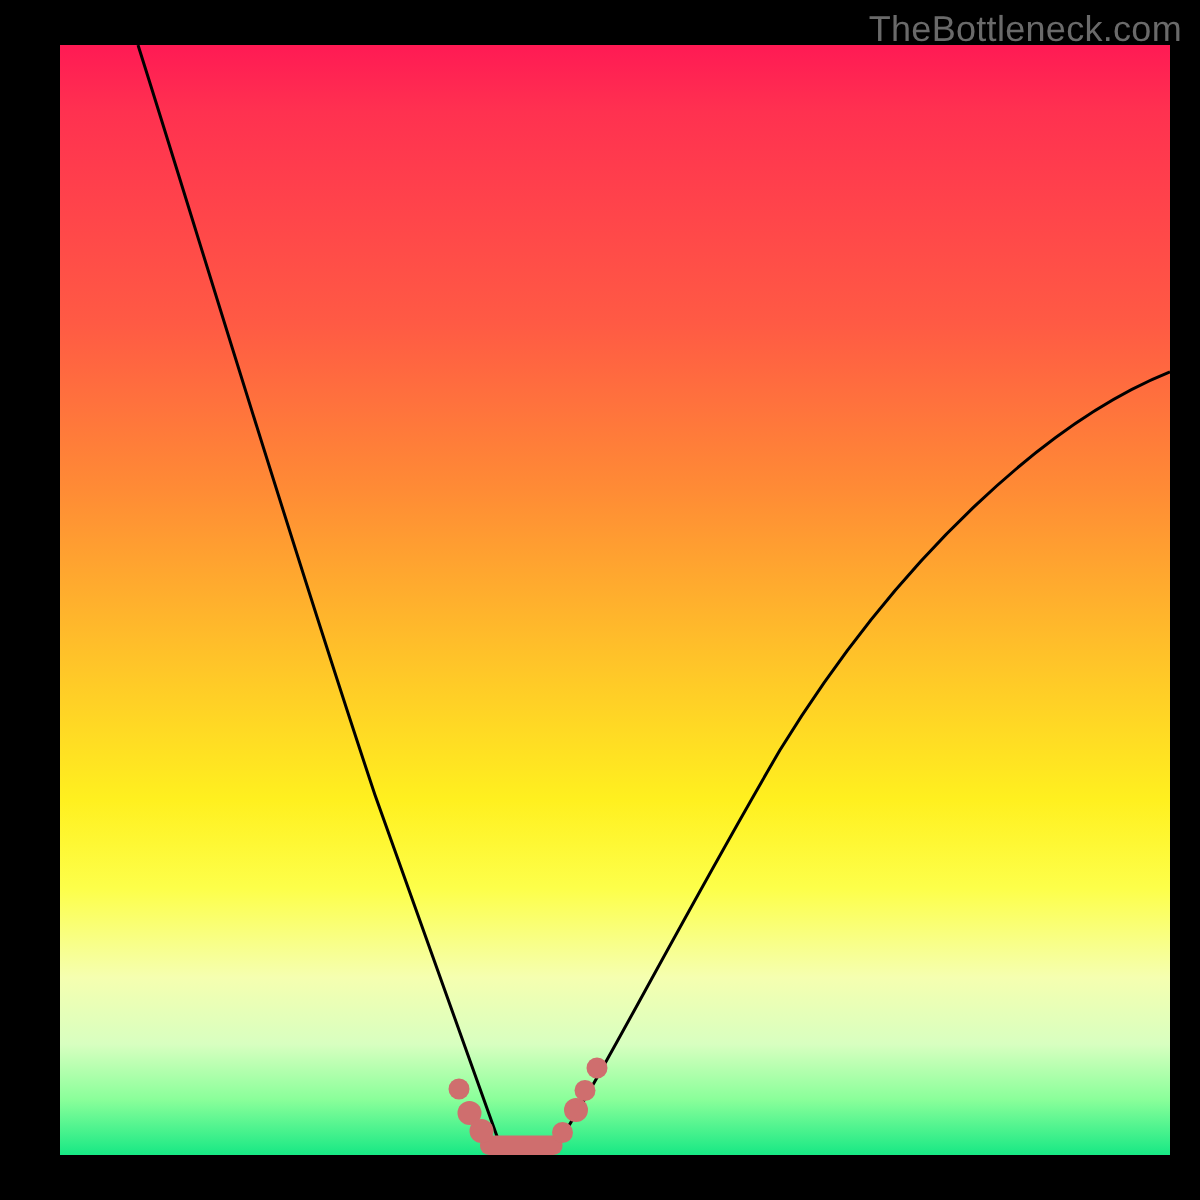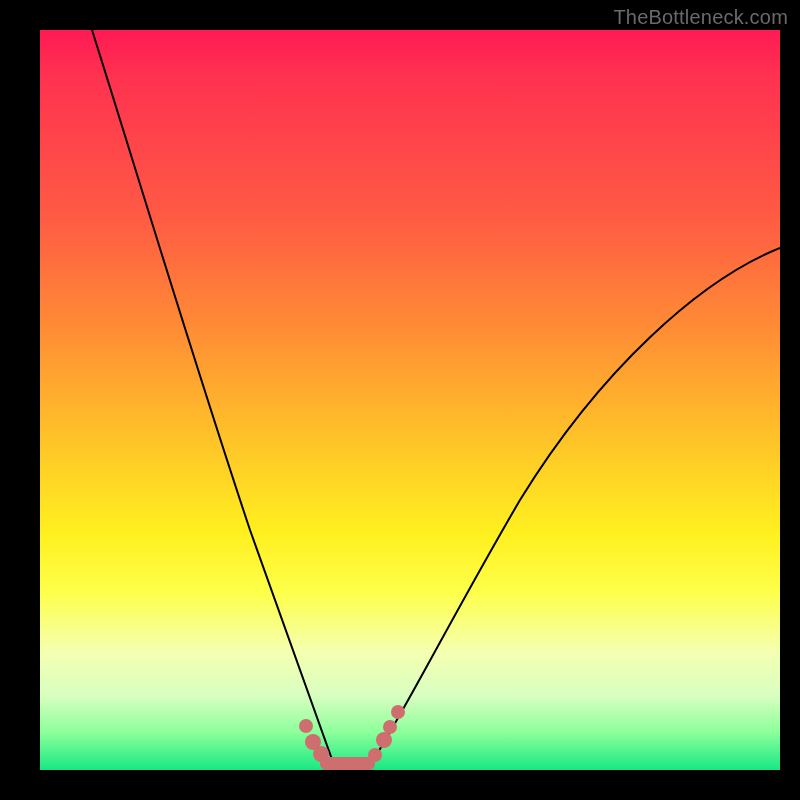--- a/index.html
+++ b/index.html
@@ -39,21 +39,21 @@
       #d8ffc0 90%,
       #8aff9a 95%,
       #17e884 100%
     );
   }
   .watermark {
     position: absolute;
     top: 6px;
     right: 12px;
     color: #6a6a6a;
-    font-size: 20px;
+    font-size: 24px;
     font-weight: 500;
     letter-spacing: 0.2px;
     user-select: none;
   }
   svg.curve {
     position: absolute;
     left: 0;
     top: 0;
     width: 740px;
     height: 740px;

